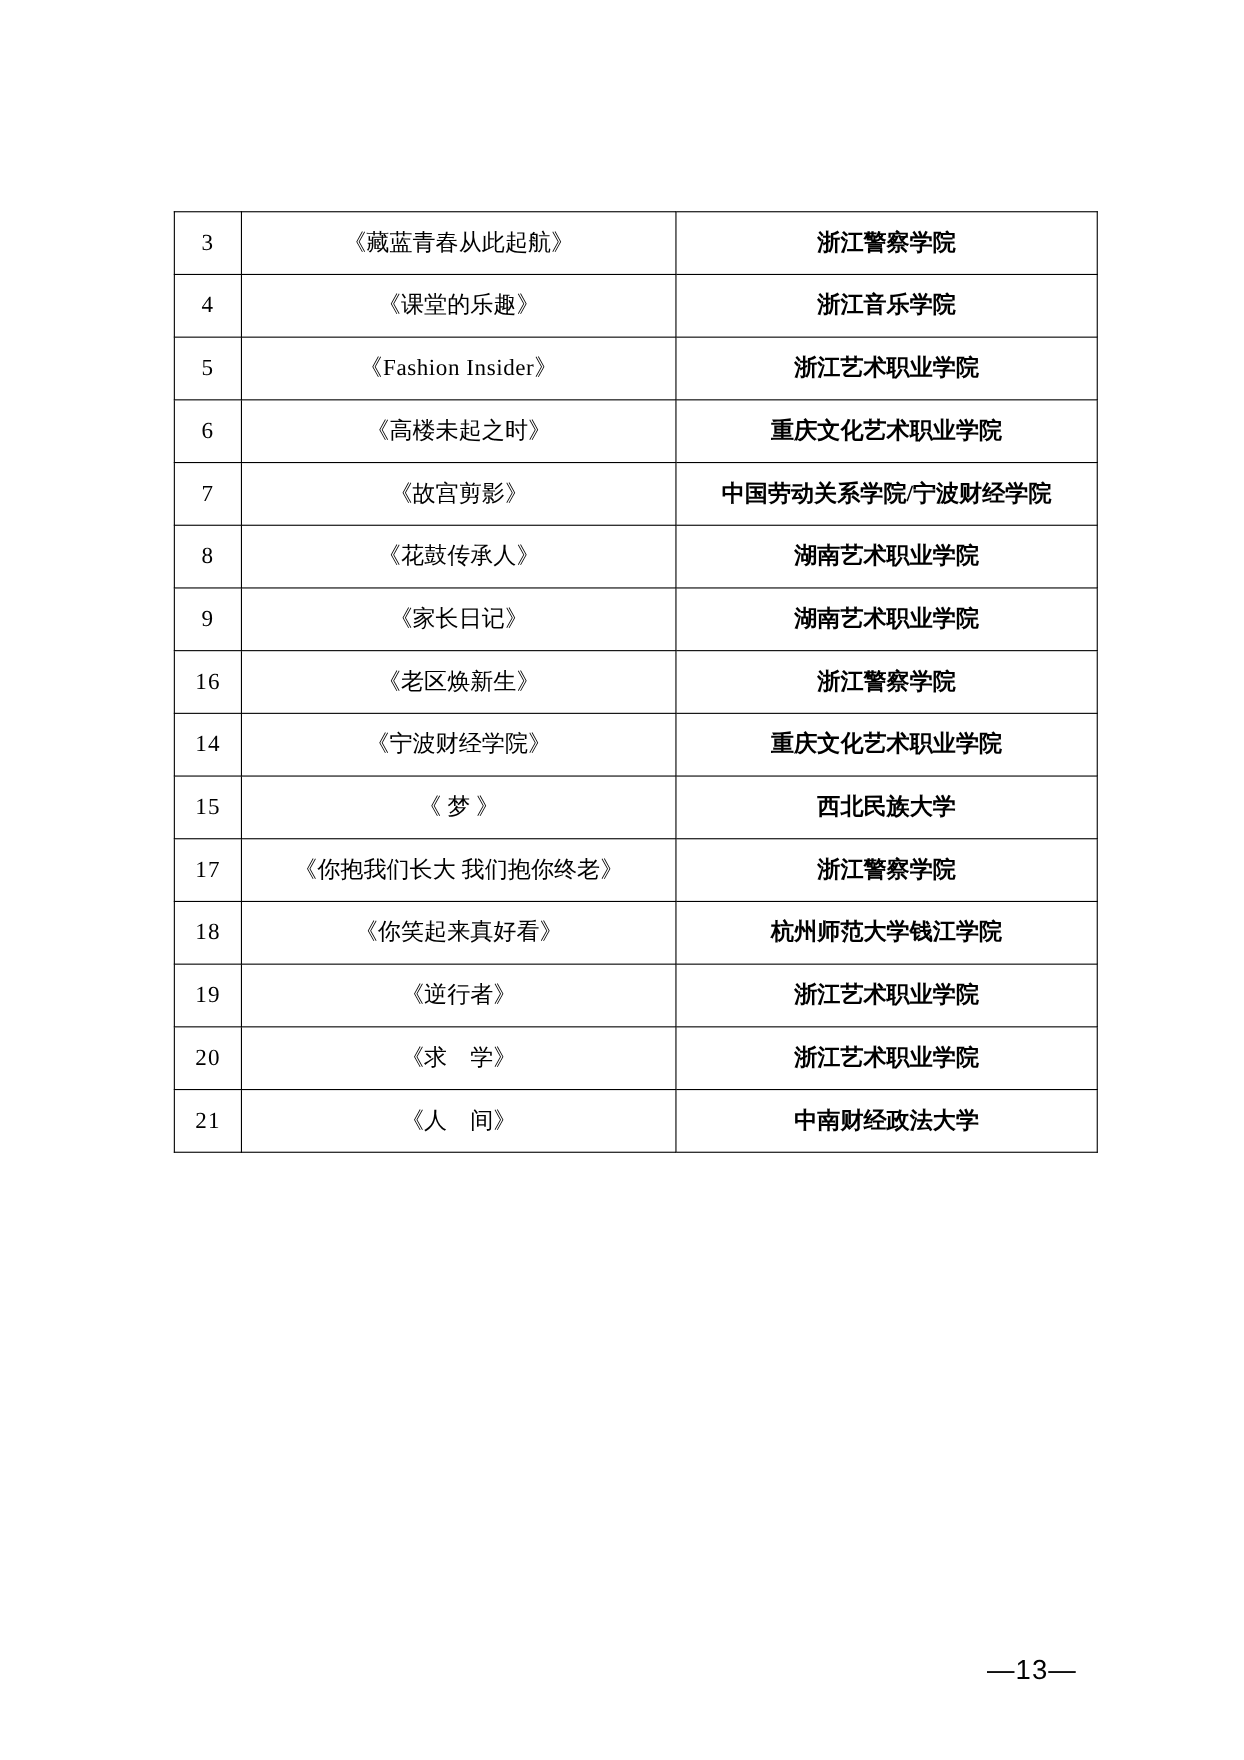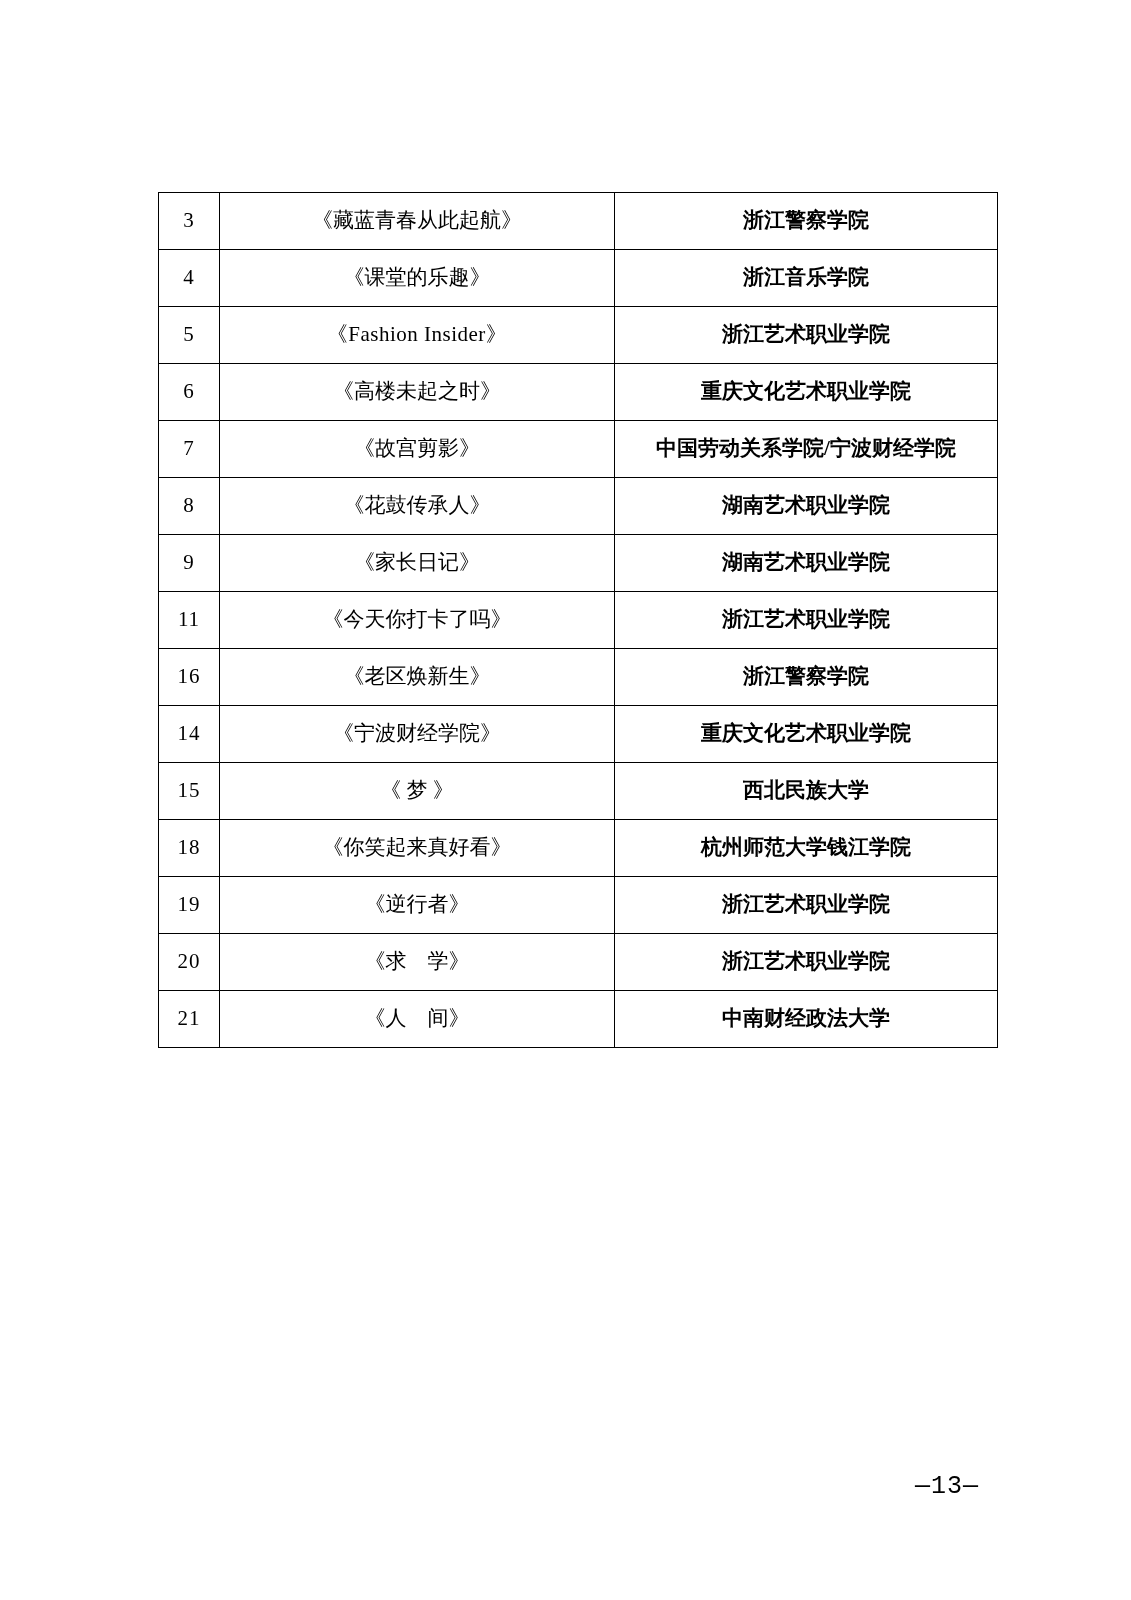--- a/index.html
+++ b/index.html
@@ -57,24 +57,24 @@
     font-family: "Liberation Mono", "DejaVu Sans Mono", monospace;
     font-size: 21px;
     letter-spacing: 0.5px;
   }
   .cell-small {
     font-size: 19px;
   }
   .page-number {
     position: absolute;
     right: 152px;
-    top: 1472px;
+    top: 1504px;
     font-size: 25px;
     letter-spacing: 1px;
-    font-family: Liberation Mono, monospace;
+    font-family: Liberation Sans, sans-serif;
   }
 </style>
 </head>
 <body>
 
 <div class="page">
 
   <table class="doc-table">
     <tbody>
       <tr>
@@ -106,38 +106,38 @@
         <td class="col-index">8</td>
         <td class="col-title">《花鼓传承人》</td>
         <td class="col-org">湖南艺术职业学院</td>
       </tr>
       <tr>
         <td class="col-index">9</td>
         <td class="col-title">《家长日记》</td>
         <td class="col-org">湖南艺术职业学院</td>
       </tr>
       <tr>
-        <td class="col-index">11</td>
-        <td class="col-title">《今天你打卡了吗》</td>
-        <td class="col-org">浙江艺术职业学院</td>
-      </tr>
-      <tr>
         <td class="col-index">16</td>
         <td class="col-title">《老区焕新生》</td>
         <td class="col-org">浙江警察学院</td>
       </tr>
       <tr>
         <td class="col-index">14</td>
         <td class="col-title">《宁波财经学院》</td>
         <td class="col-org">重庆文化艺术职业学院</td>
       </tr>
       <tr>
         <td class="col-index">15</td>
         <td class="col-title">《  梦  》</td>
         <td class="col-org">西北民族大学</td>
+      </tr>
+      <tr>
+        <td class="col-index">17</td>
+        <td class="col-title cell-small">《你抱我们长大 我们抱你终老》</td>
+        <td class="col-org">浙江警察学院</td>
       </tr>
       <tr>
         <td class="col-index">18</td>
         <td class="col-title">《你笑起来真好看》</td>
         <td class="col-org">杭州师范大学钱江学院</td>
       </tr>
       <tr>
         <td class="col-index">19</td>
         <td class="col-title">《逆行者》</td>
         <td class="col-org">浙江艺术职业学院</td>

